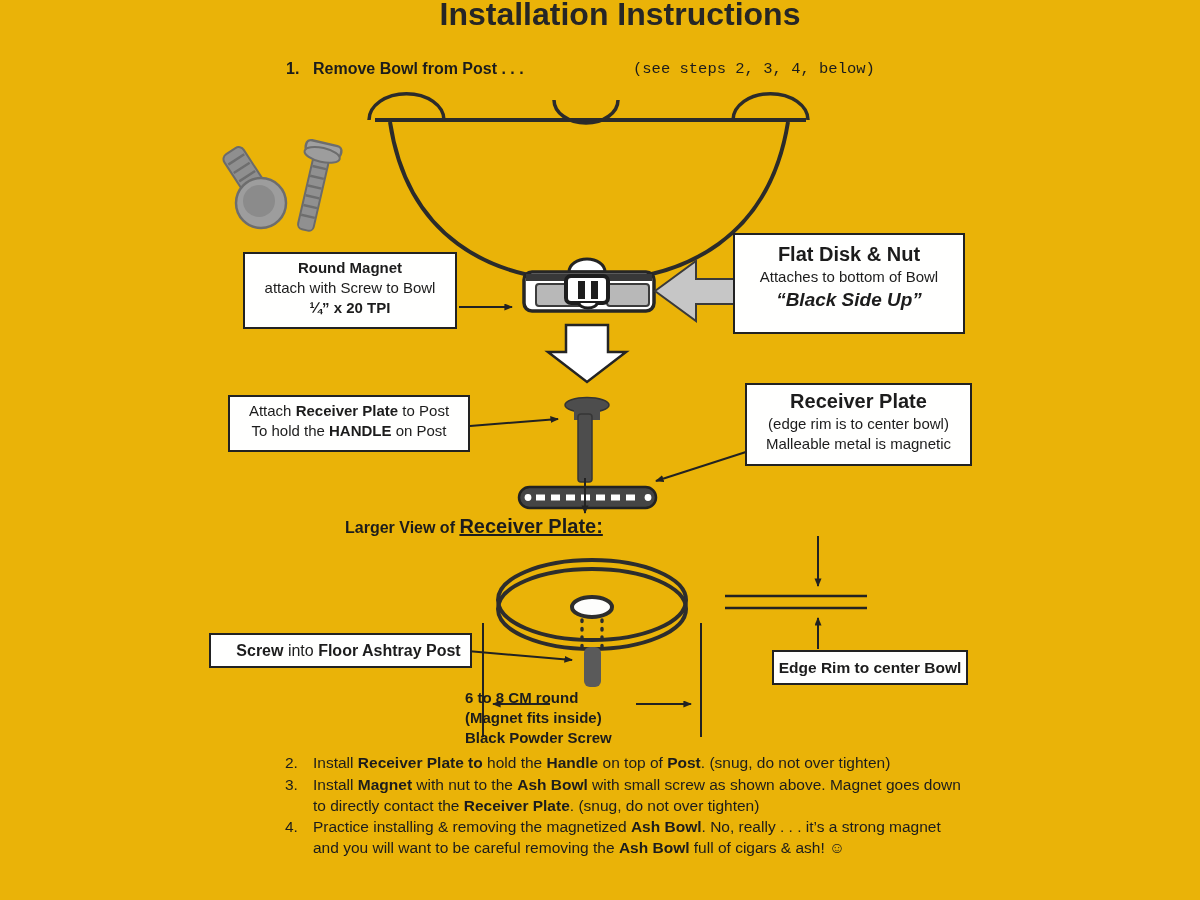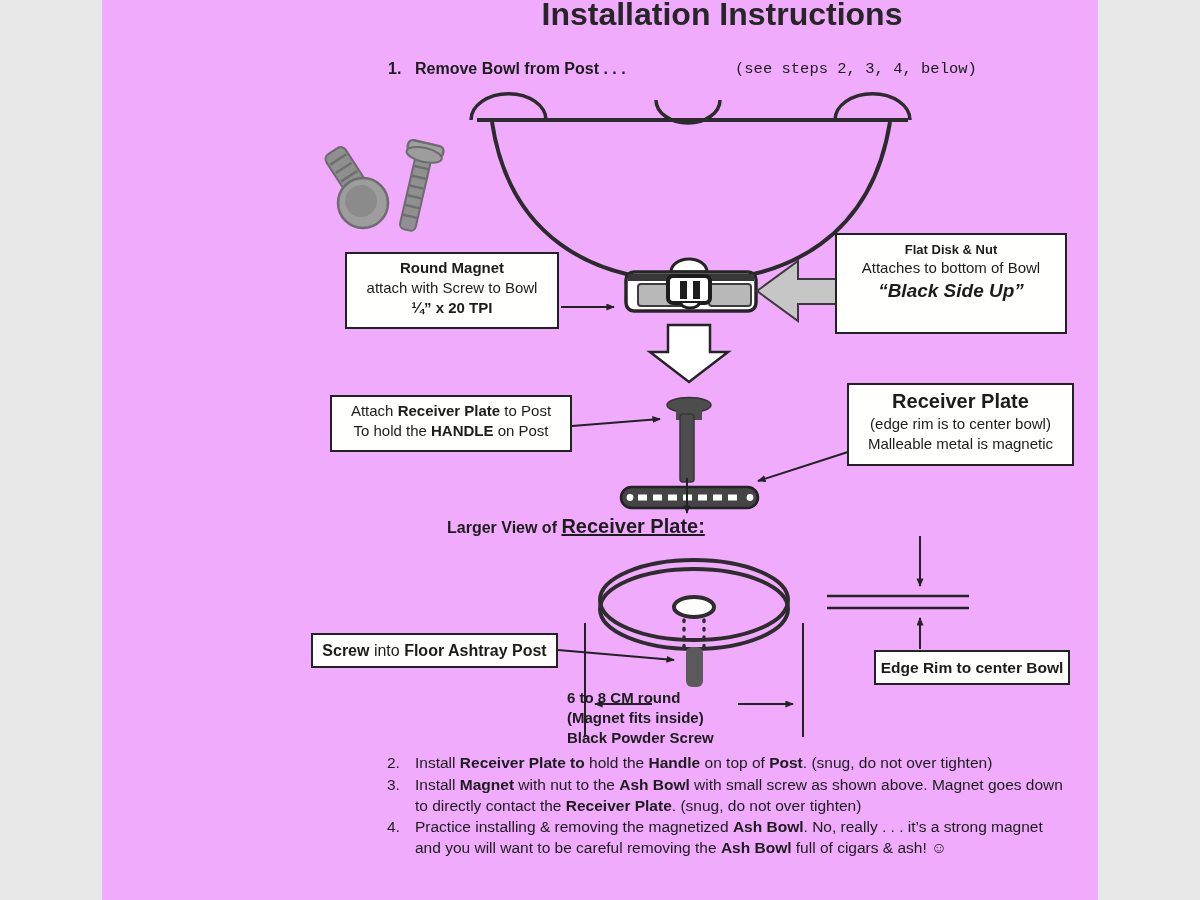--- a/index.html
+++ b/index.html
@@ -1,43 +1,43 @@
 <!DOCTYPE html>
 <html><head>
 <meta charset="utf-8">
 <style>
   html,body{margin:0;padding:0;background:#e8e8e8;}
   .page{
-    position:relative;width:996px;height:900px;background:#f0abfc;
+    position:relative;width:1200px;height:900px;background:#eab308;
     font-family:"Liberation Sans",sans-serif;color:#1c1c1c;overflow:hidden;
     margin:0 auto;
   }
   .art{position:absolute;left:0;top:0;width:1200px;height:900px;}
   .abs{position:absolute;}
   .title{
     left:320px;top:-4px;width:600px;text-align:center;
     font-size:32px;font-weight:bold;letter-spacing:0px;color:#262626;
   }
   .step1{top:60px;font-size:16px;font-weight:bold;}
   .step1-num{left:286px;}
   .step1-text{left:313px;}
   .step1-note{left:633px;font-weight:normal;font-size:15.5px;font-family:Liberation Mono, monospace;}
   .box{
     position:absolute;border:2px solid #222;background:#fffffe;
     text-align:center;line-height:1.32;
   }
   .box .bh{font-weight:bold;text-align:center;}
   .rm-box{left:243px;top:252px;width:210px;height:69px;font-size:15px;padding-top:4px;}
   .fd-box{left:733px;top:233px;width:228px;height:91px;padding-top:6px;font-size:15px;}
-  .fd-title{font-size:13px;font-weight:bold;}
+  .fd-title{font-size:20px;font-weight:bold;}
   .fd-side{font-size:19px;font-weight:bold;font-style:italic;}
   .at-box{left:228px;top:395px;width:238px;height:49px;font-size:15px;padding-top:4px;}
   .rp-box{left:745px;top:383px;width:223px;height:76px;font-size:15px;padding-top:3px;}
   .rp-title{font-size:20px;font-weight:bold;}
-  .sc-box{left:209px;top:633px;width:243px;height:31px;font-size:16px;line-height:31px;}
+  .sc-box{left:209px;top:633px;width:243px;height:31px;font-size:16px;line-height:31px;padding-left:16px;}
   .er-box{left:772px;top:650px;width:192px;height:31px;font-size:15.5px;font-weight:bold;line-height:31px;}
   .b{font-weight:bold;}
   .larger{left:345px;top:515px;display:flex;align-items:baseline;white-space:pre;}
   .larger-prefix{font-size:16px;font-weight:bold;}
   .larger-title{font-size:20px;font-weight:bold;text-decoration:underline;}
   .dim-text{left:465px;top:688px;width:210px;text-align:left;font-size:15px;font-weight:bold;line-height:1.33;}
   .steps{left:285px;top:753px;width:690px;font-size:15.5px;line-height:1.34;}
   .step-row{display:flex;margin-bottom:1px;}
   .step-num{width:28px;flex:0 0 28px;}
   .step-body{width:655px;}

